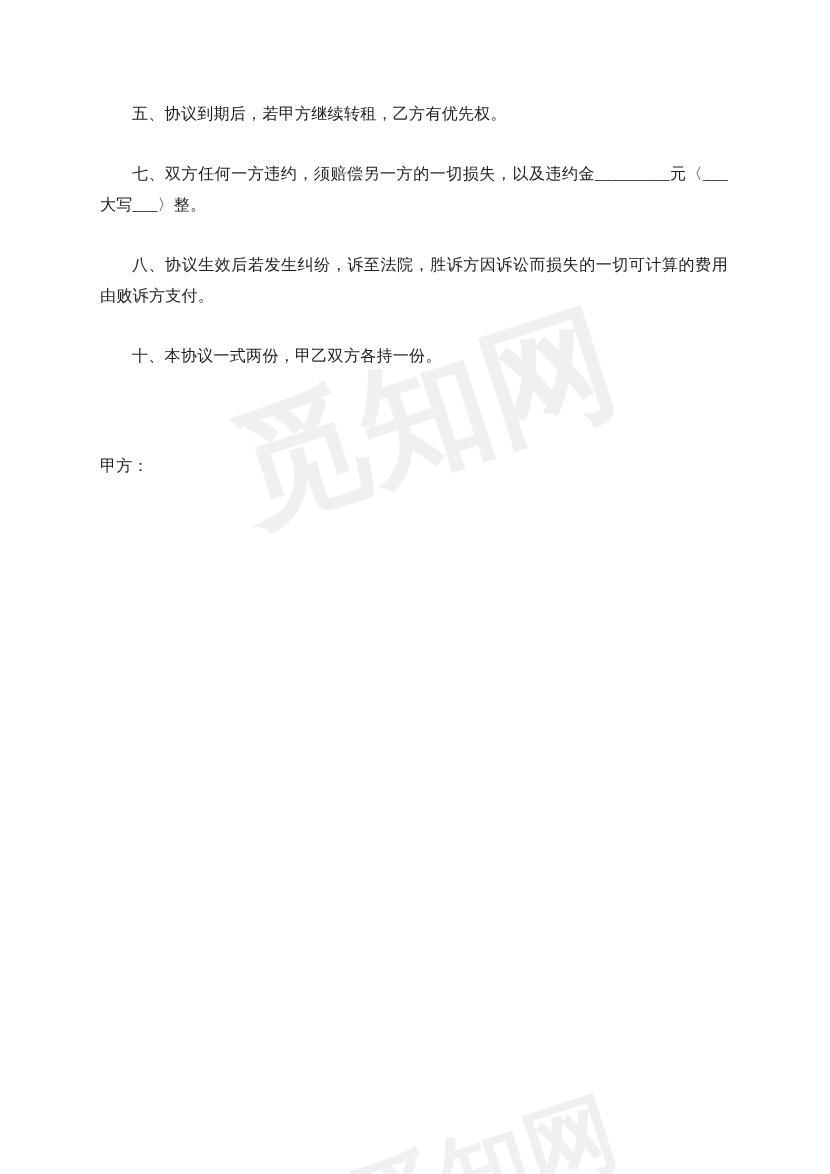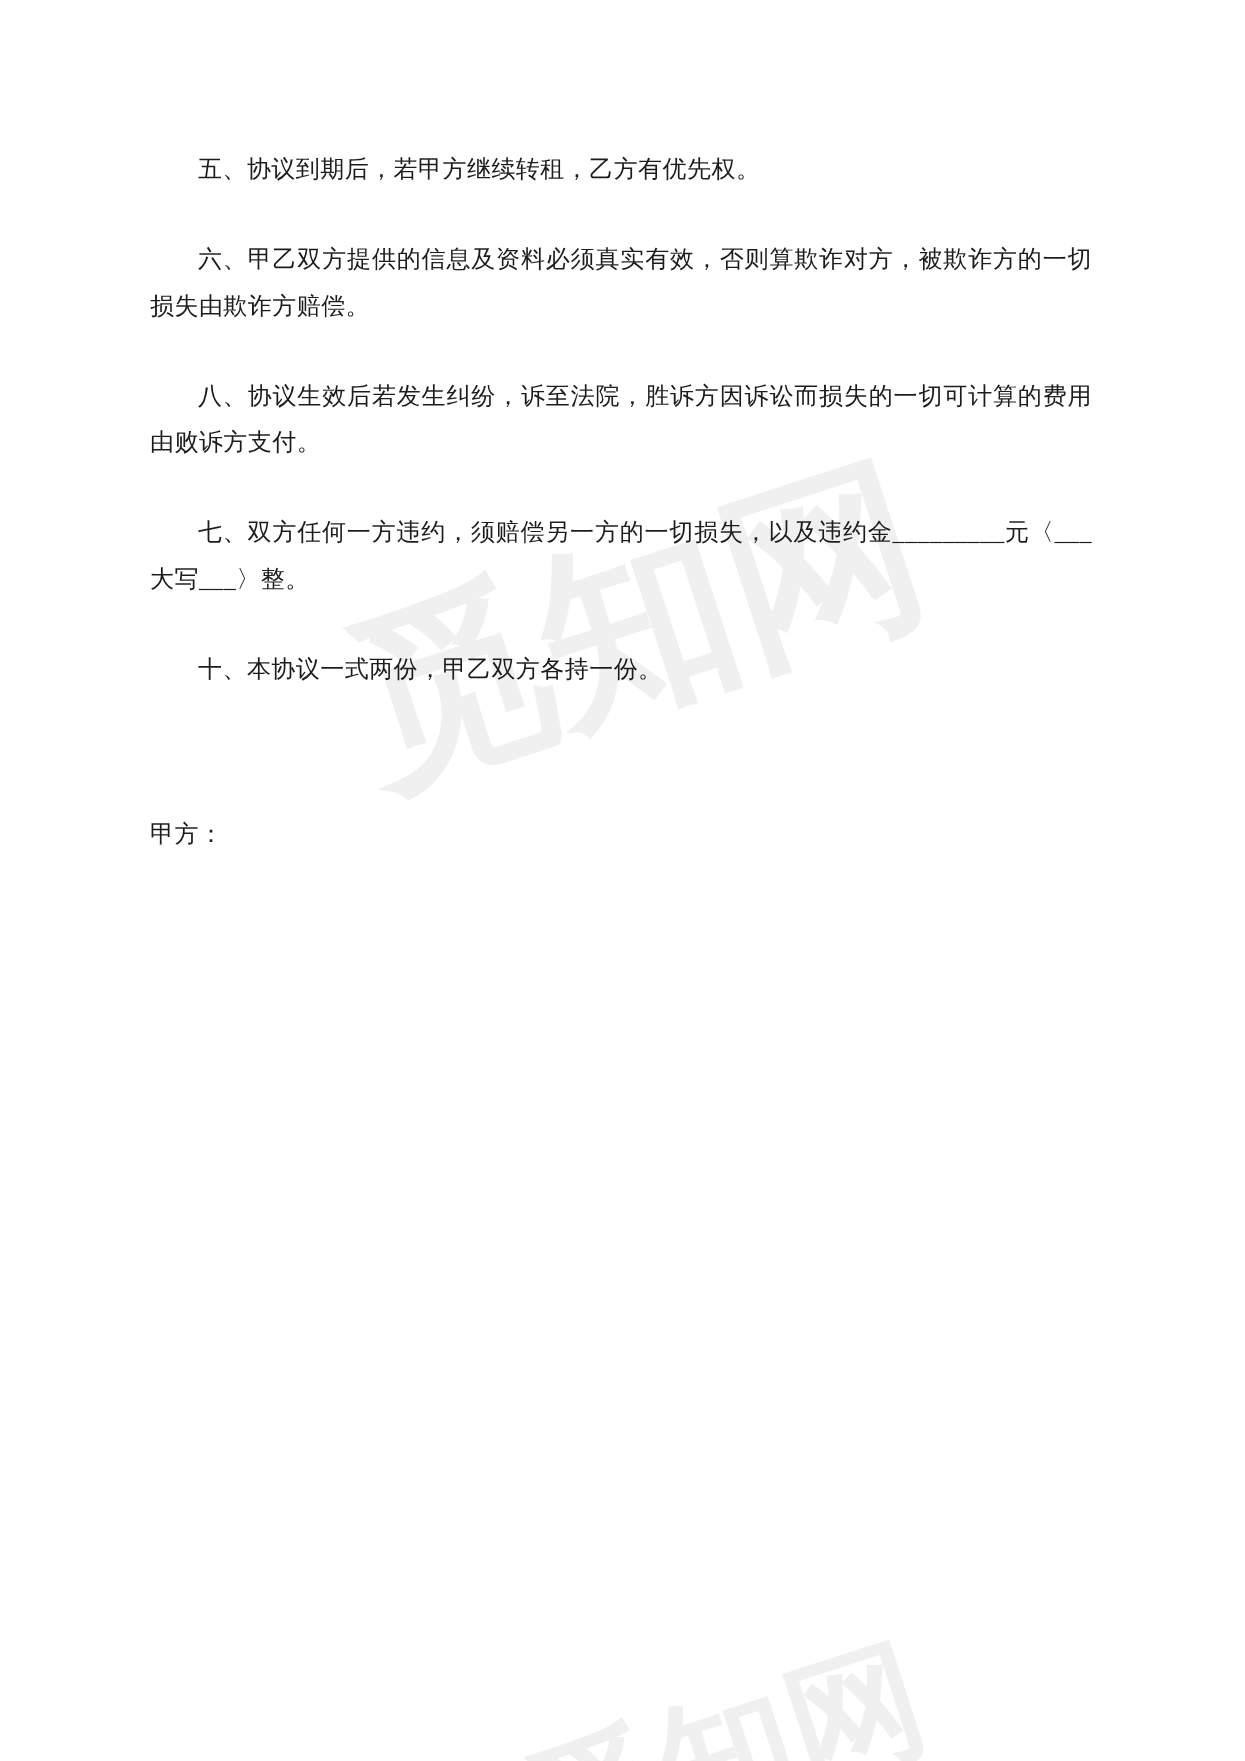--- a/index.html
+++ b/index.html
@@ -72,23 +72,22 @@
 
 <div class="page">
 
   <div class="watermark watermark-main">觅知网</div>
 
   <div class="watermark watermark-bottom">觅知网</div>
 
   <div class="content">
 
     <p class="clause">五、协议到期后，若甲方继续转租，乙方有优先权。</p>
-    <p class="clause">六、甲乙双方提供的信息及资料必须真实有效，否则算欺诈对方，被欺诈方的一切损失由欺诈方赔偿。</p>
+    <p class="clause">七、双方任何一方违约，须赔偿另一方的一切损失，以及违约金_________元〈___大写___〉整。</p>
     <p class="clause">八、协议生效后若发生纠纷，诉至法院，胜诉方因诉讼而损失的一切可计算的费用由败诉方支付。</p>
-    <p class="clause">七、双方任何一方违约，须赔偿另一方的一切损失，以及违约金_________元〈___大写___〉整。</p>
     <p class="clause">十、本协议一式两份，甲乙双方各持一份。</p>
 
     <div class="signatures">
       <p class="sig-line">甲方：</p>
     </div>
 
   </div>
 </div>
 
 </body></html>

